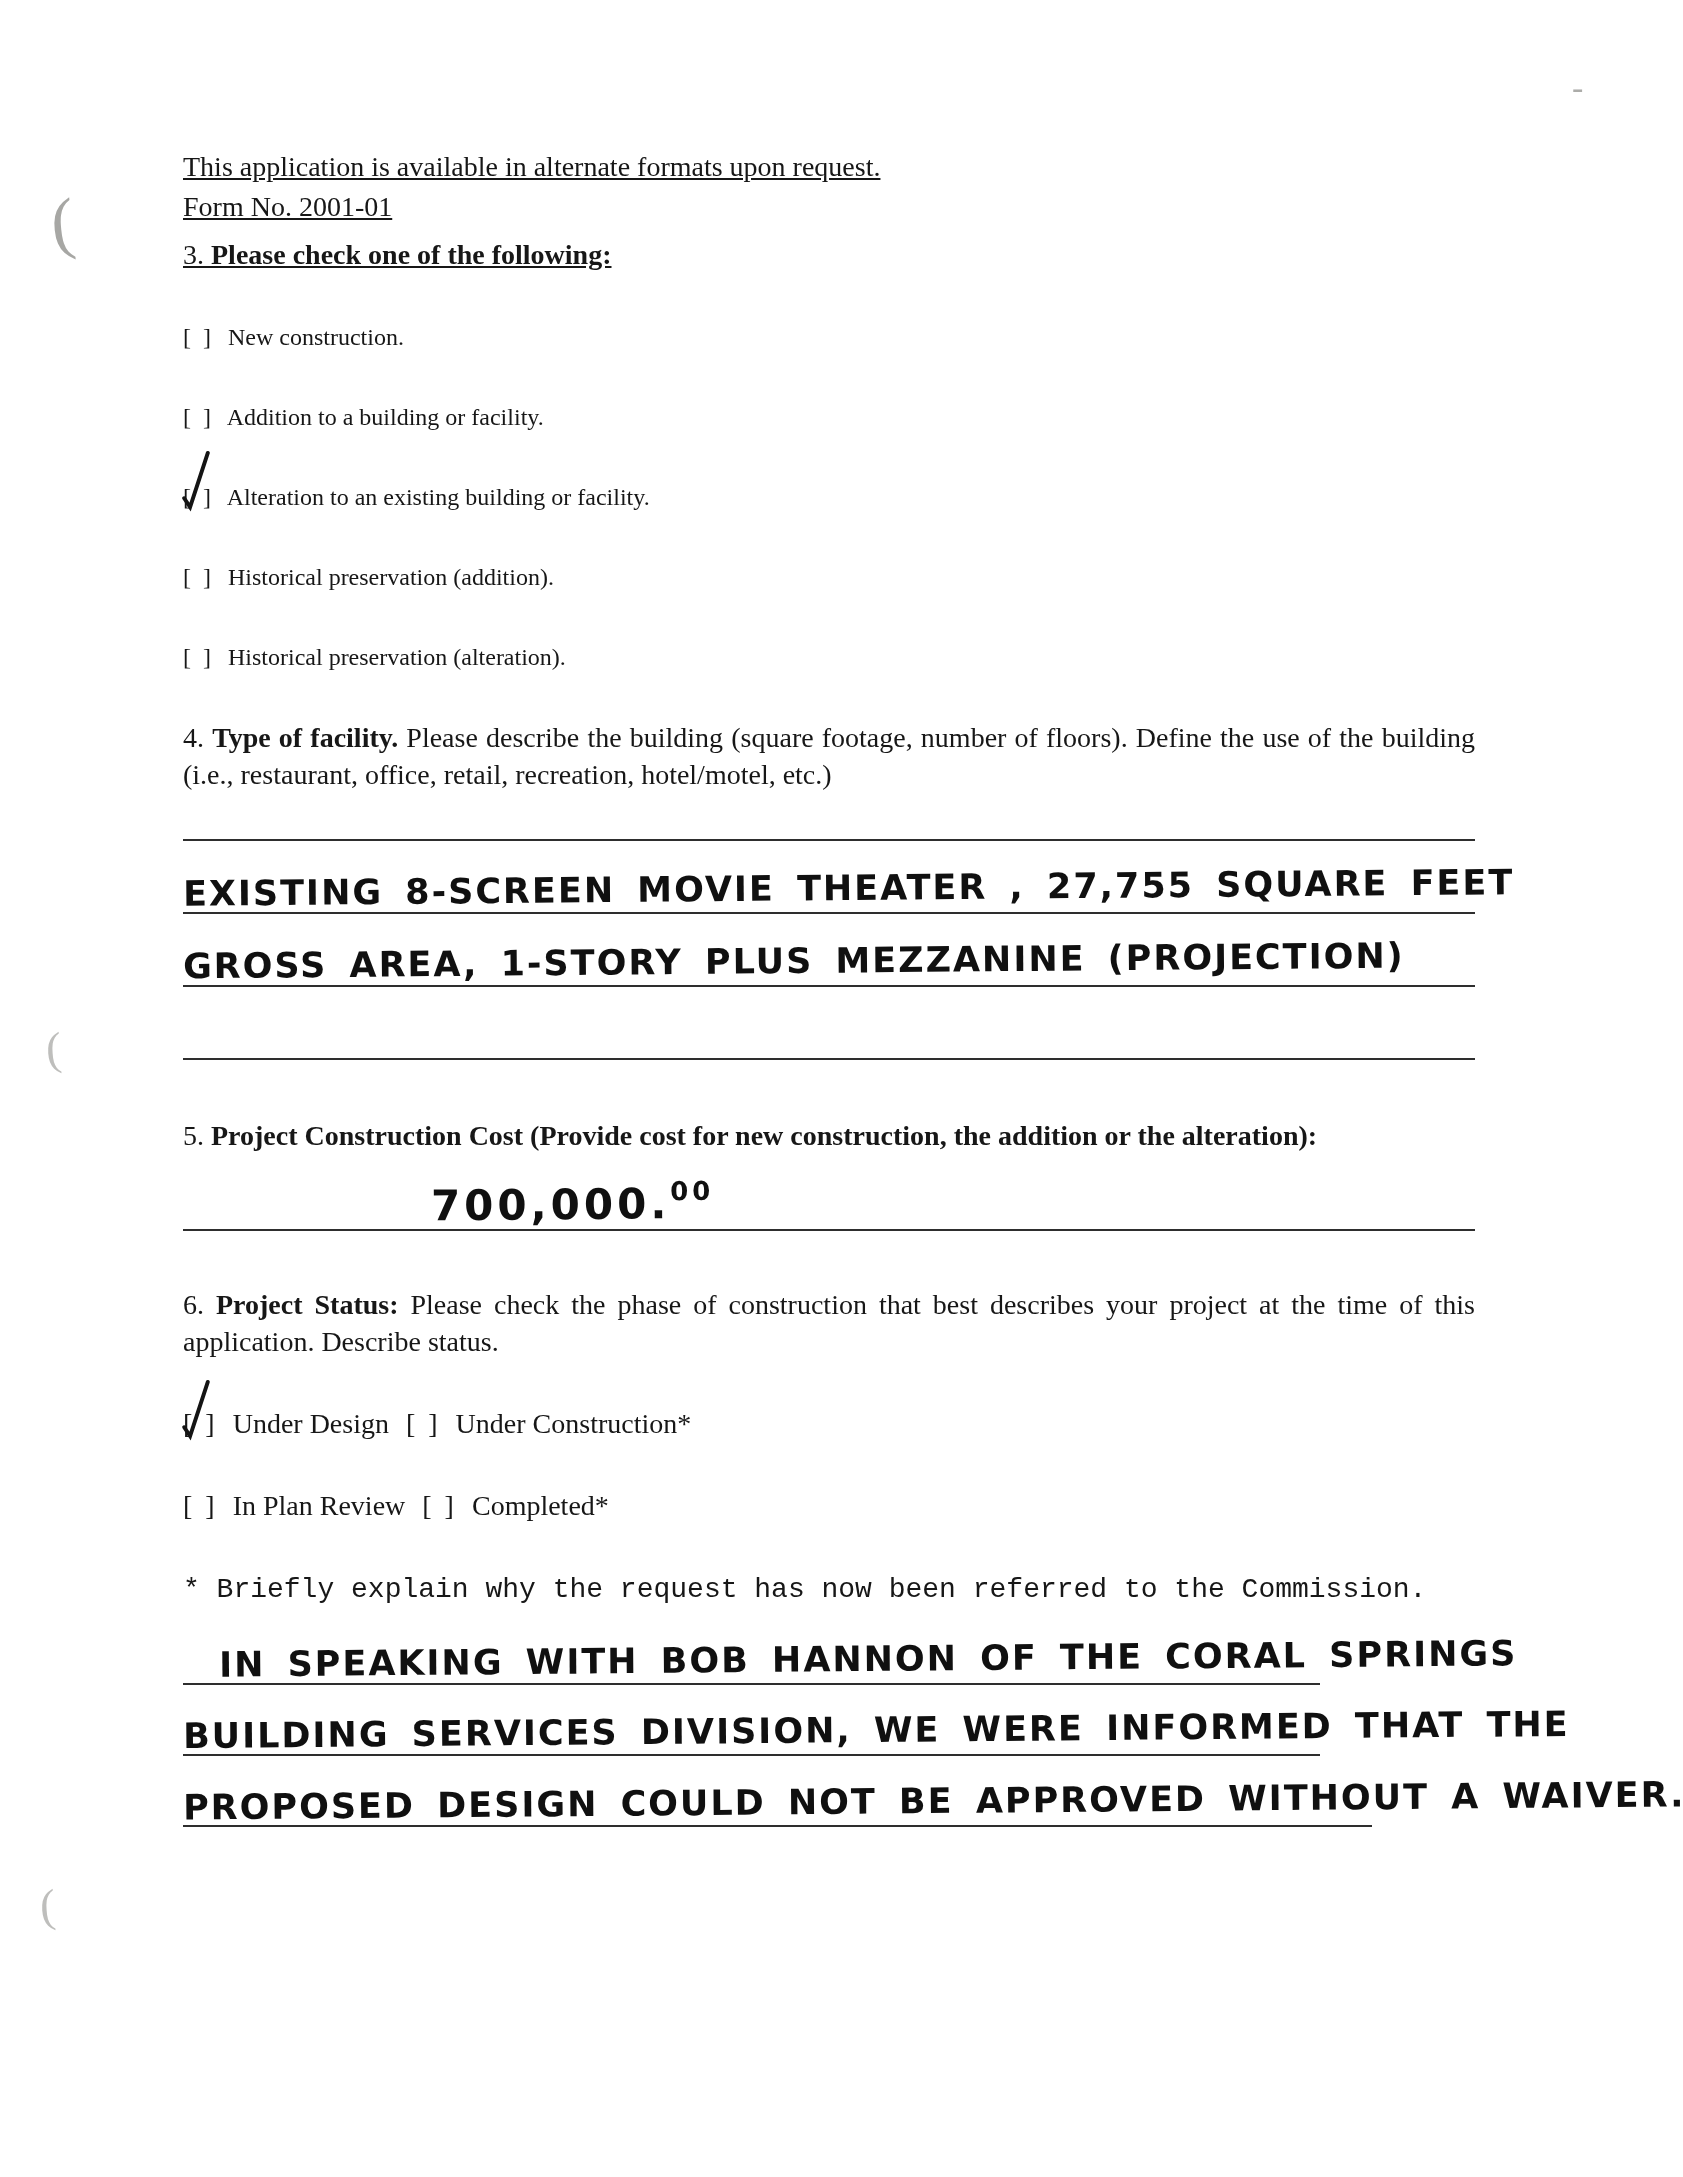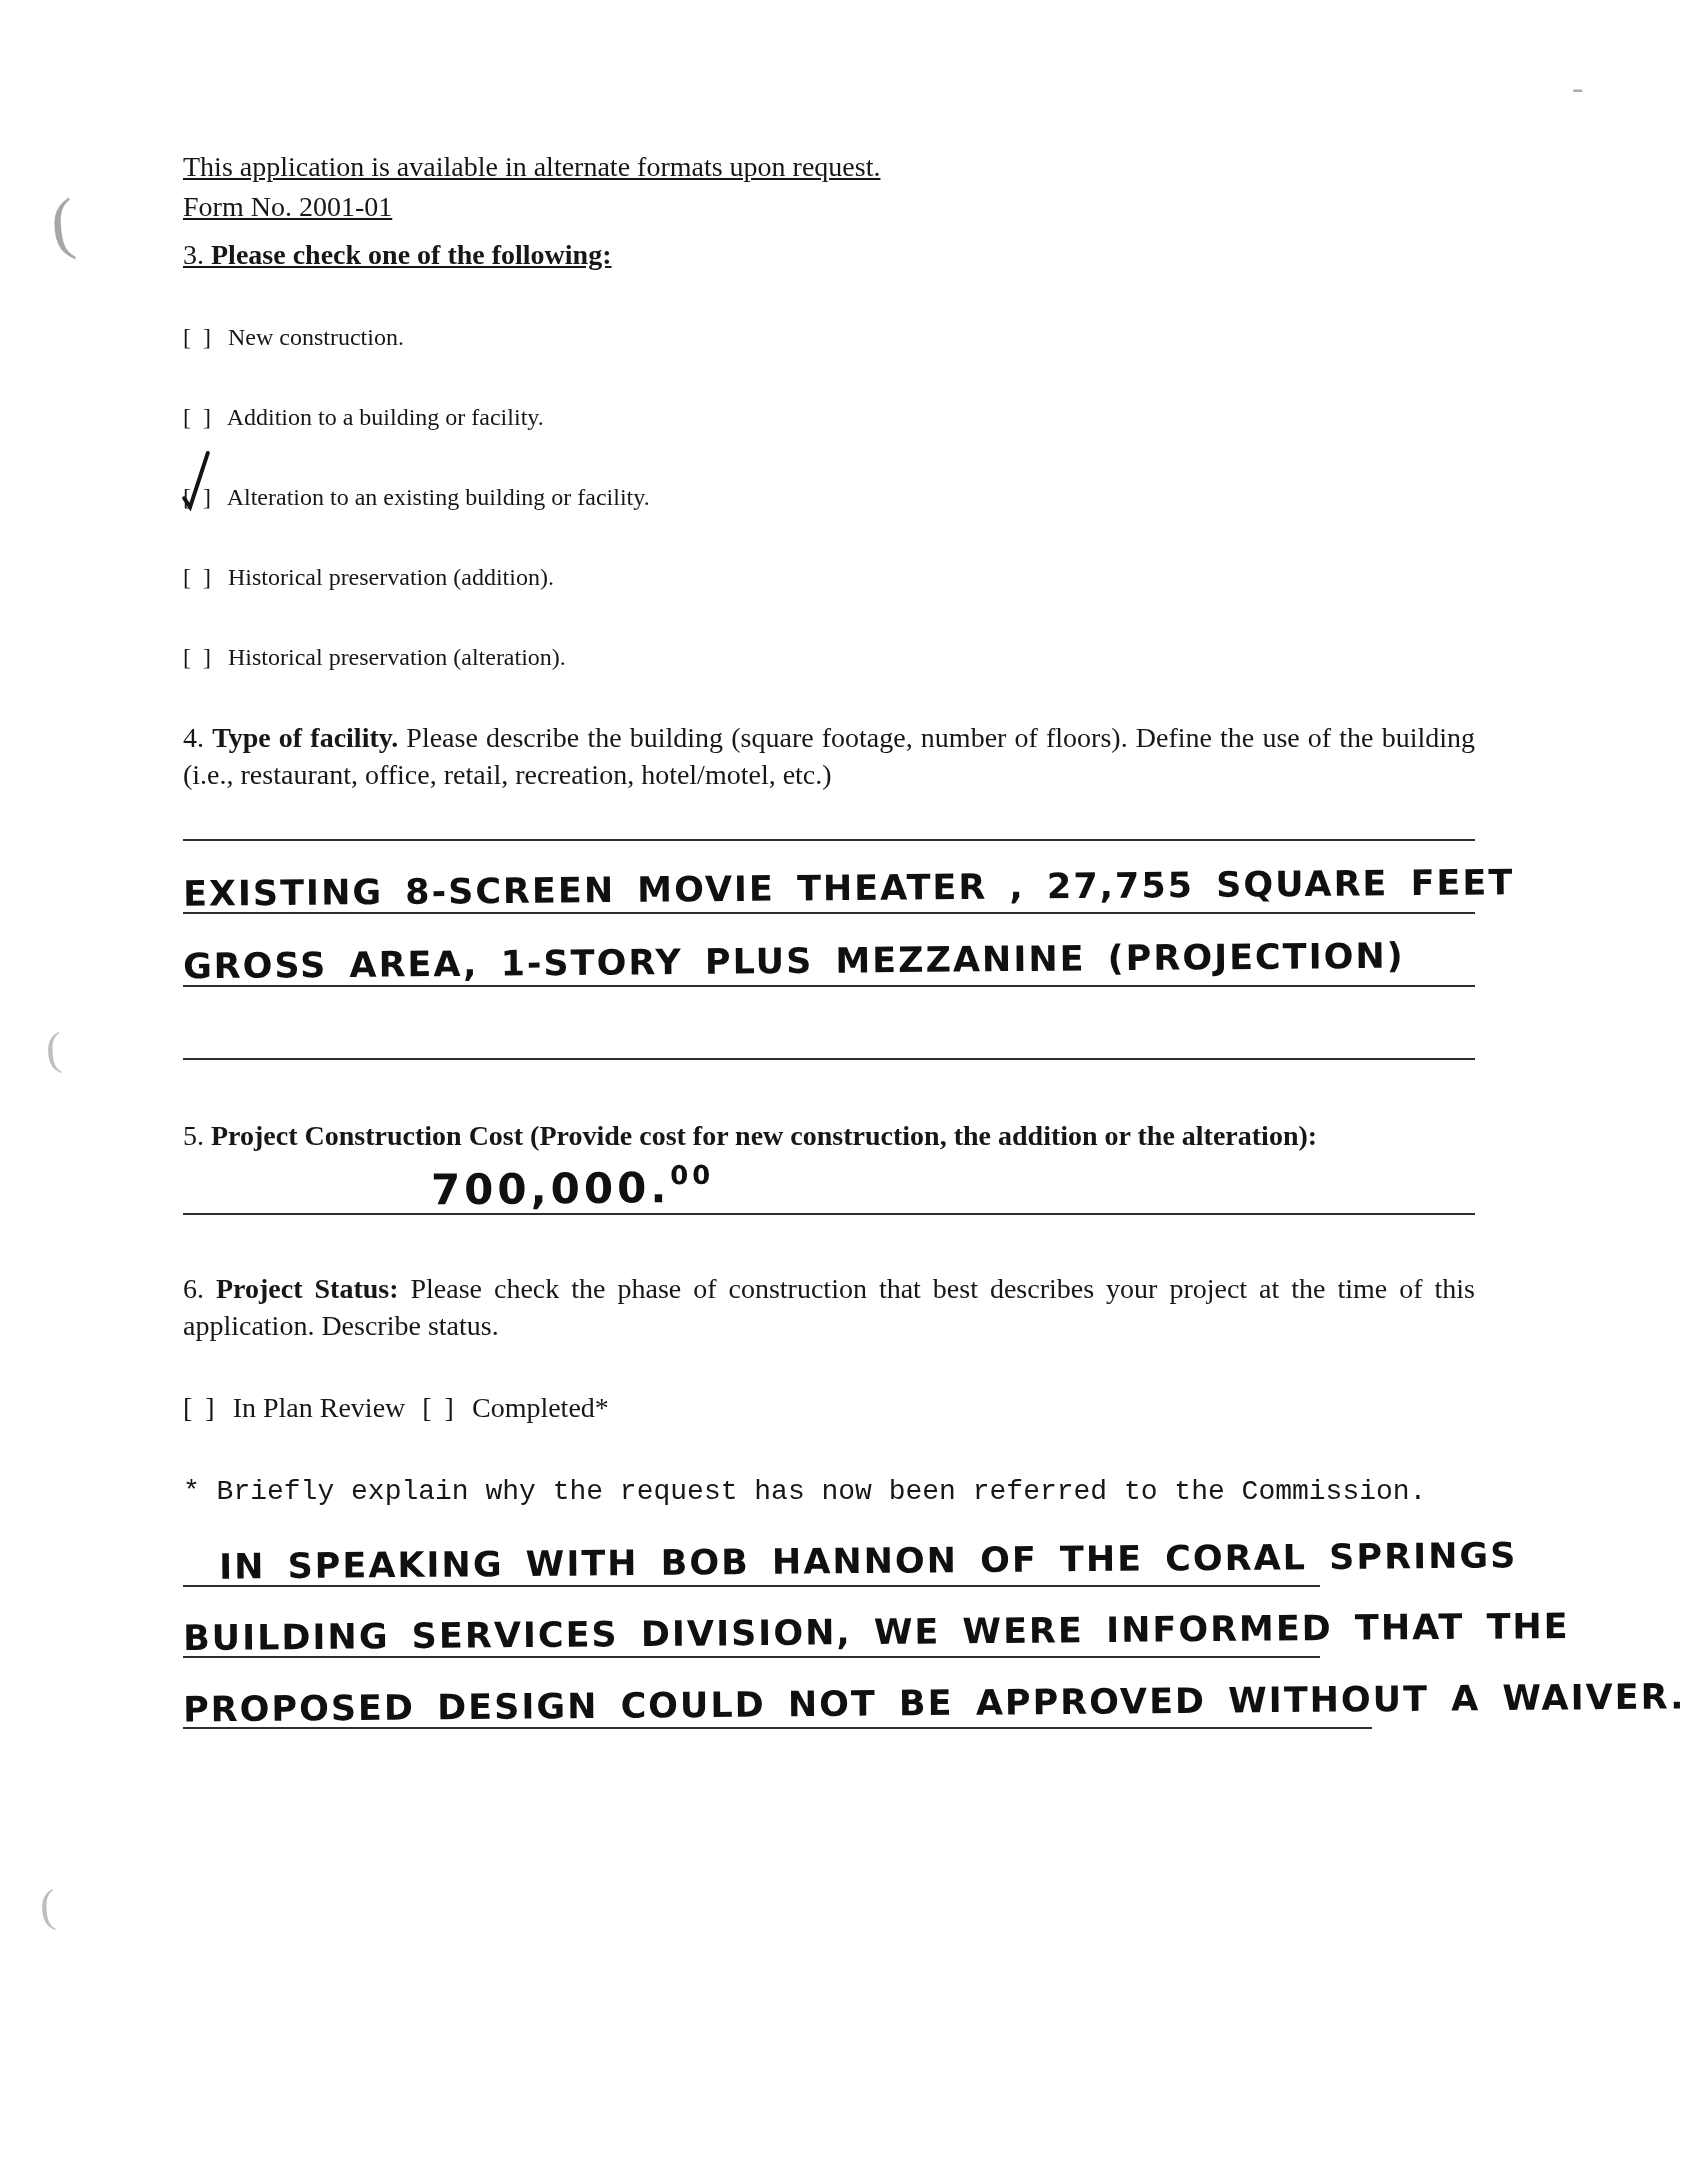--- a/index.html
+++ b/index.html
@@ -77,21 +77,21 @@
     display: inline-block;
     transform: rotate(-0.5deg);
     white-space: nowrap;
   }
   .cost-row {
     height: 61px;
     border-bottom: 2px solid #2e2e2e;
     display: flex;
     align-items: flex-end;
     box-sizing: border-box;
-    margin-top: 0;
+    margin-top: 16px;
   }
   .cost {
     margin-left: 248px;
     font-size: 42px;
     letter-spacing: 4px;
   }
   .cost sup {
     font-size: 26px;
     vertical-align: 18px;
   }
@@ -195,20 +195,33 @@
       <span>700,000.</span><sup>00</sup>
     </span>
   </div>
 
   <div class="para" style="margin-top:55px;">
     <span>6.</span>
     <span class="sec-title">Project Status:</span>
     <span>Please check the phase of construction that best describes your project at the time of this application. Describe status.</span>
   </div>
 
+  <div class="option-row">
+    <span class="opt">
+      <svg class="check-svg" viewBox="0 0 34 66">
+        <path d="M5 50 L11 59 L29 4" stroke="#141414" stroke-width="4" fill="none" stroke-linecap="round"></path>
+      </svg>
+      <span class="box">[ ]</span>
+      <span>Under Design</span>
+    </span>
+    <span class="opt">
+      <span class="box">[ ]</span>
+      <span>Under Construction*</span>
+    </span>
+  </div>
 
   <div class="option-row">
     <span class="opt">
       <span class="box">[ ]</span>
       <span>In Plan Review</span>
     </span>
     <span class="opt">
       <span class="box">[ ]</span>
       <span>Completed*</span>
     </span>

